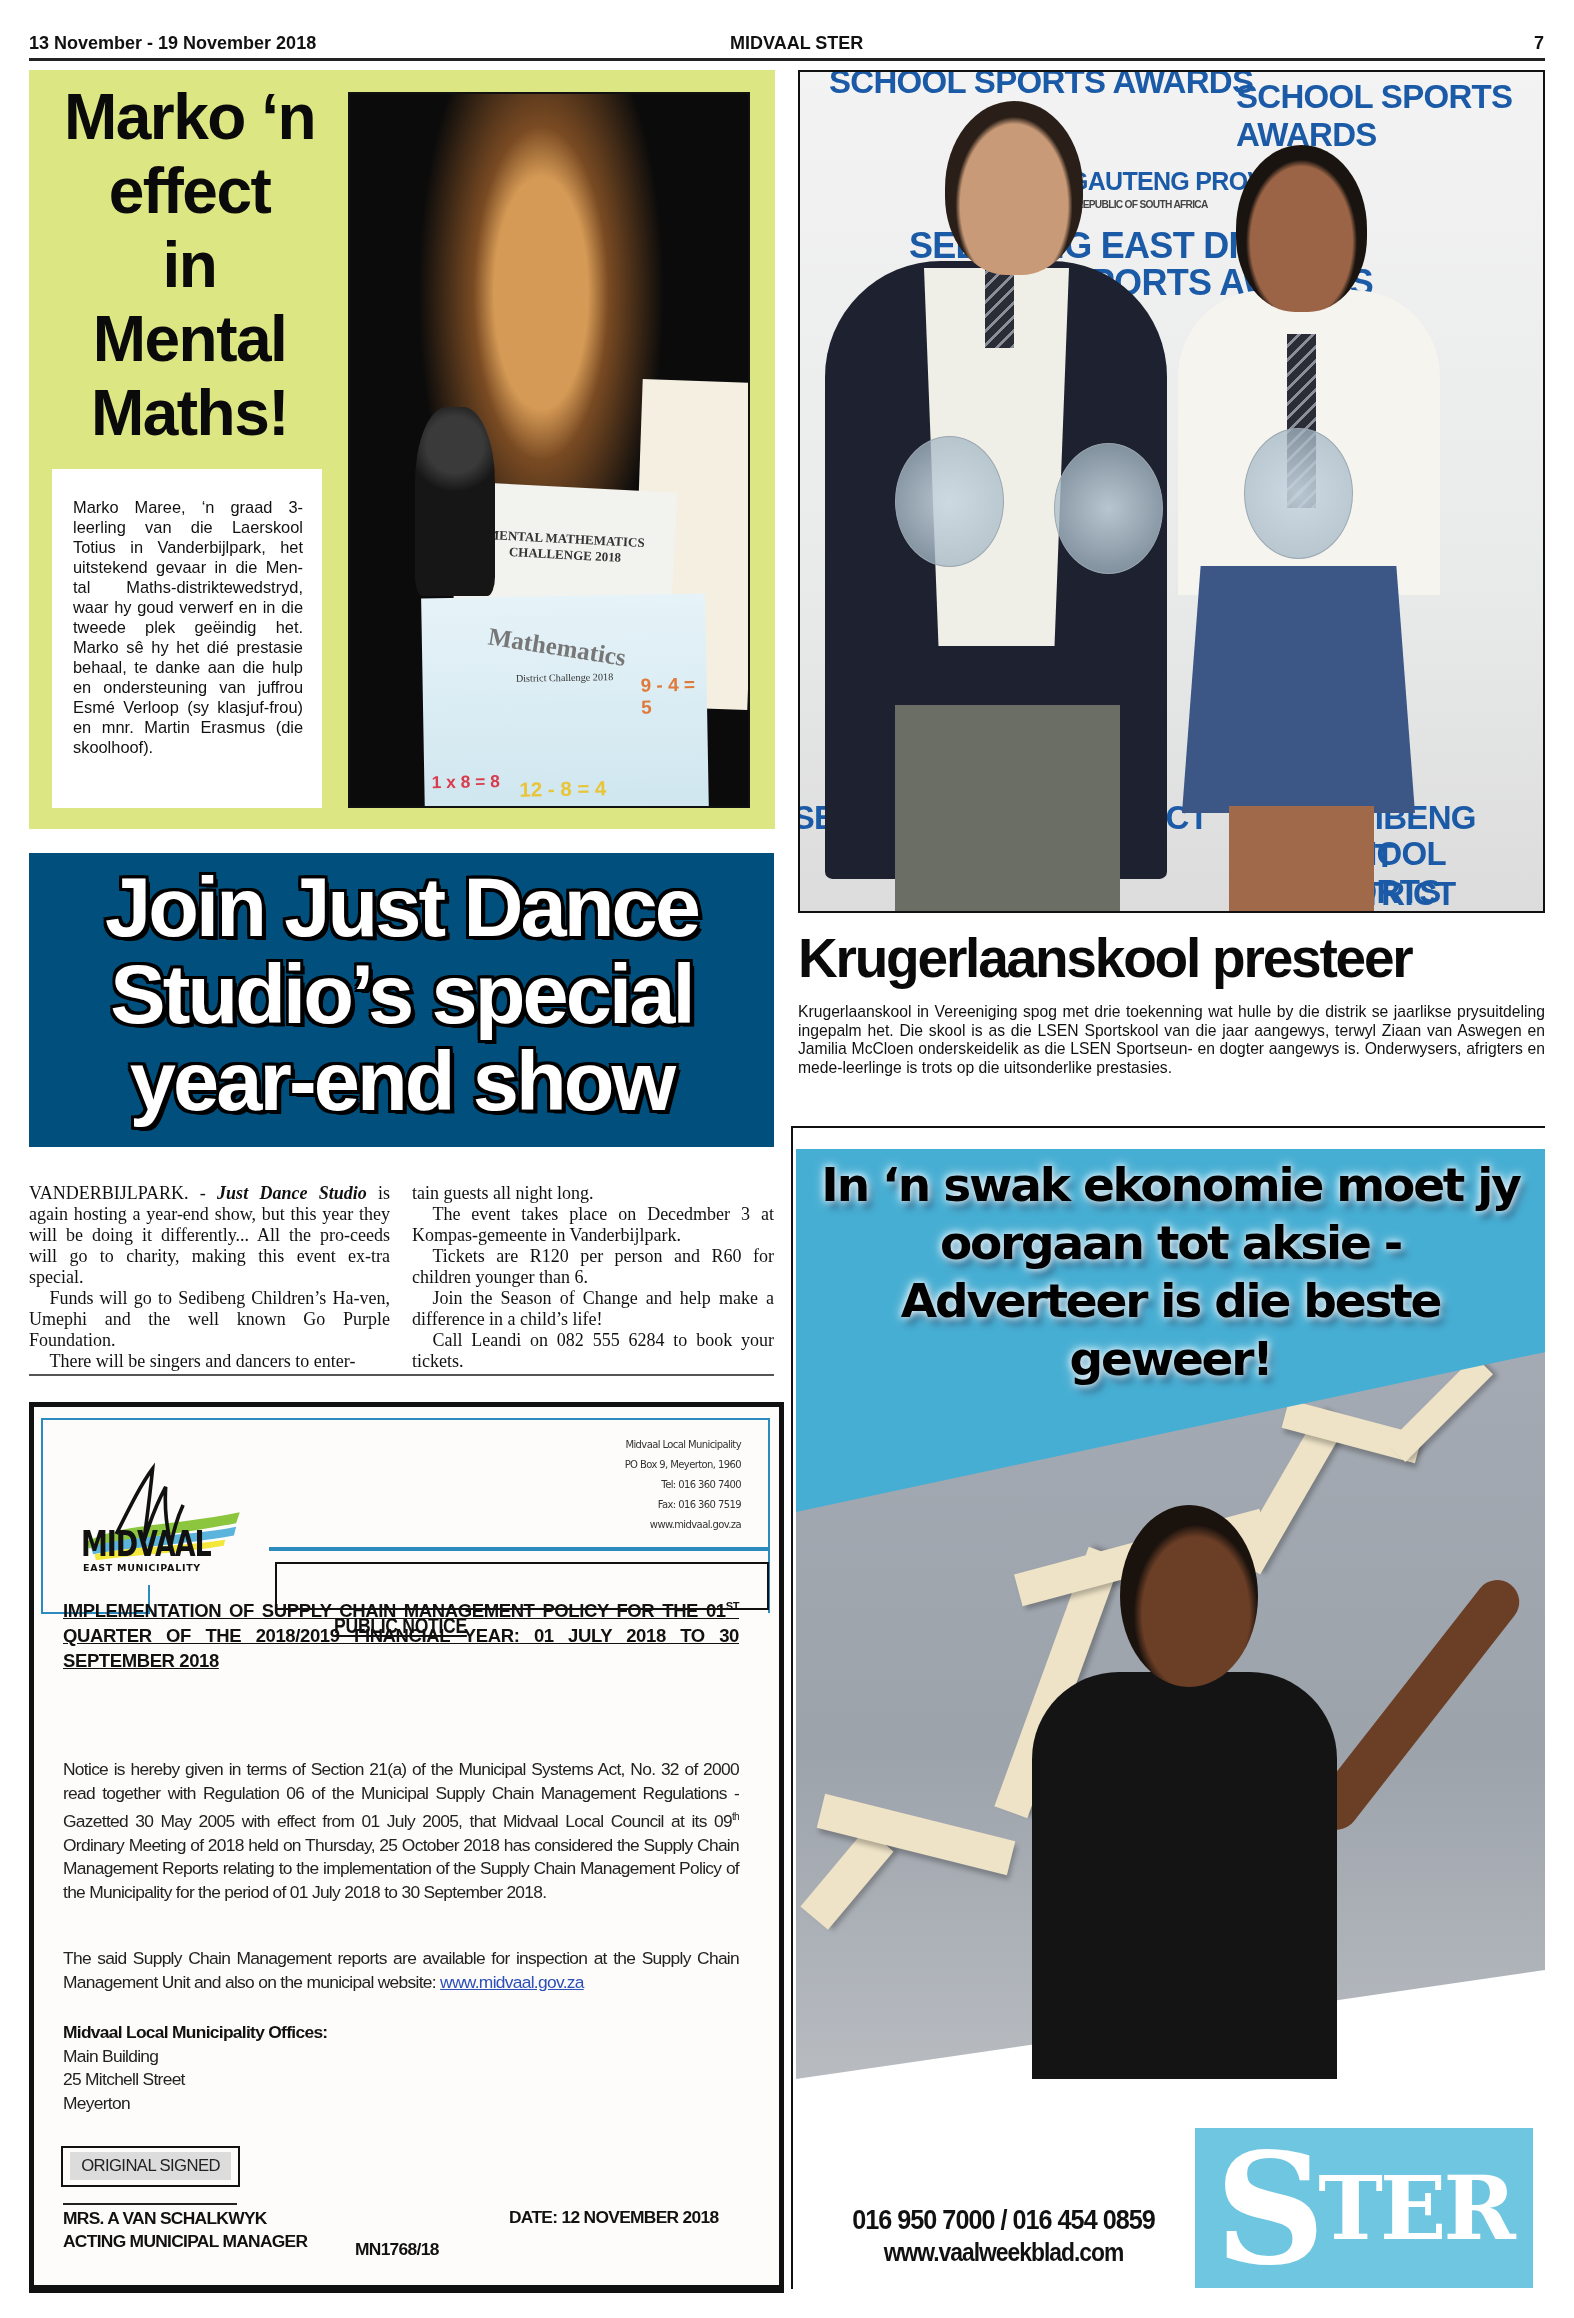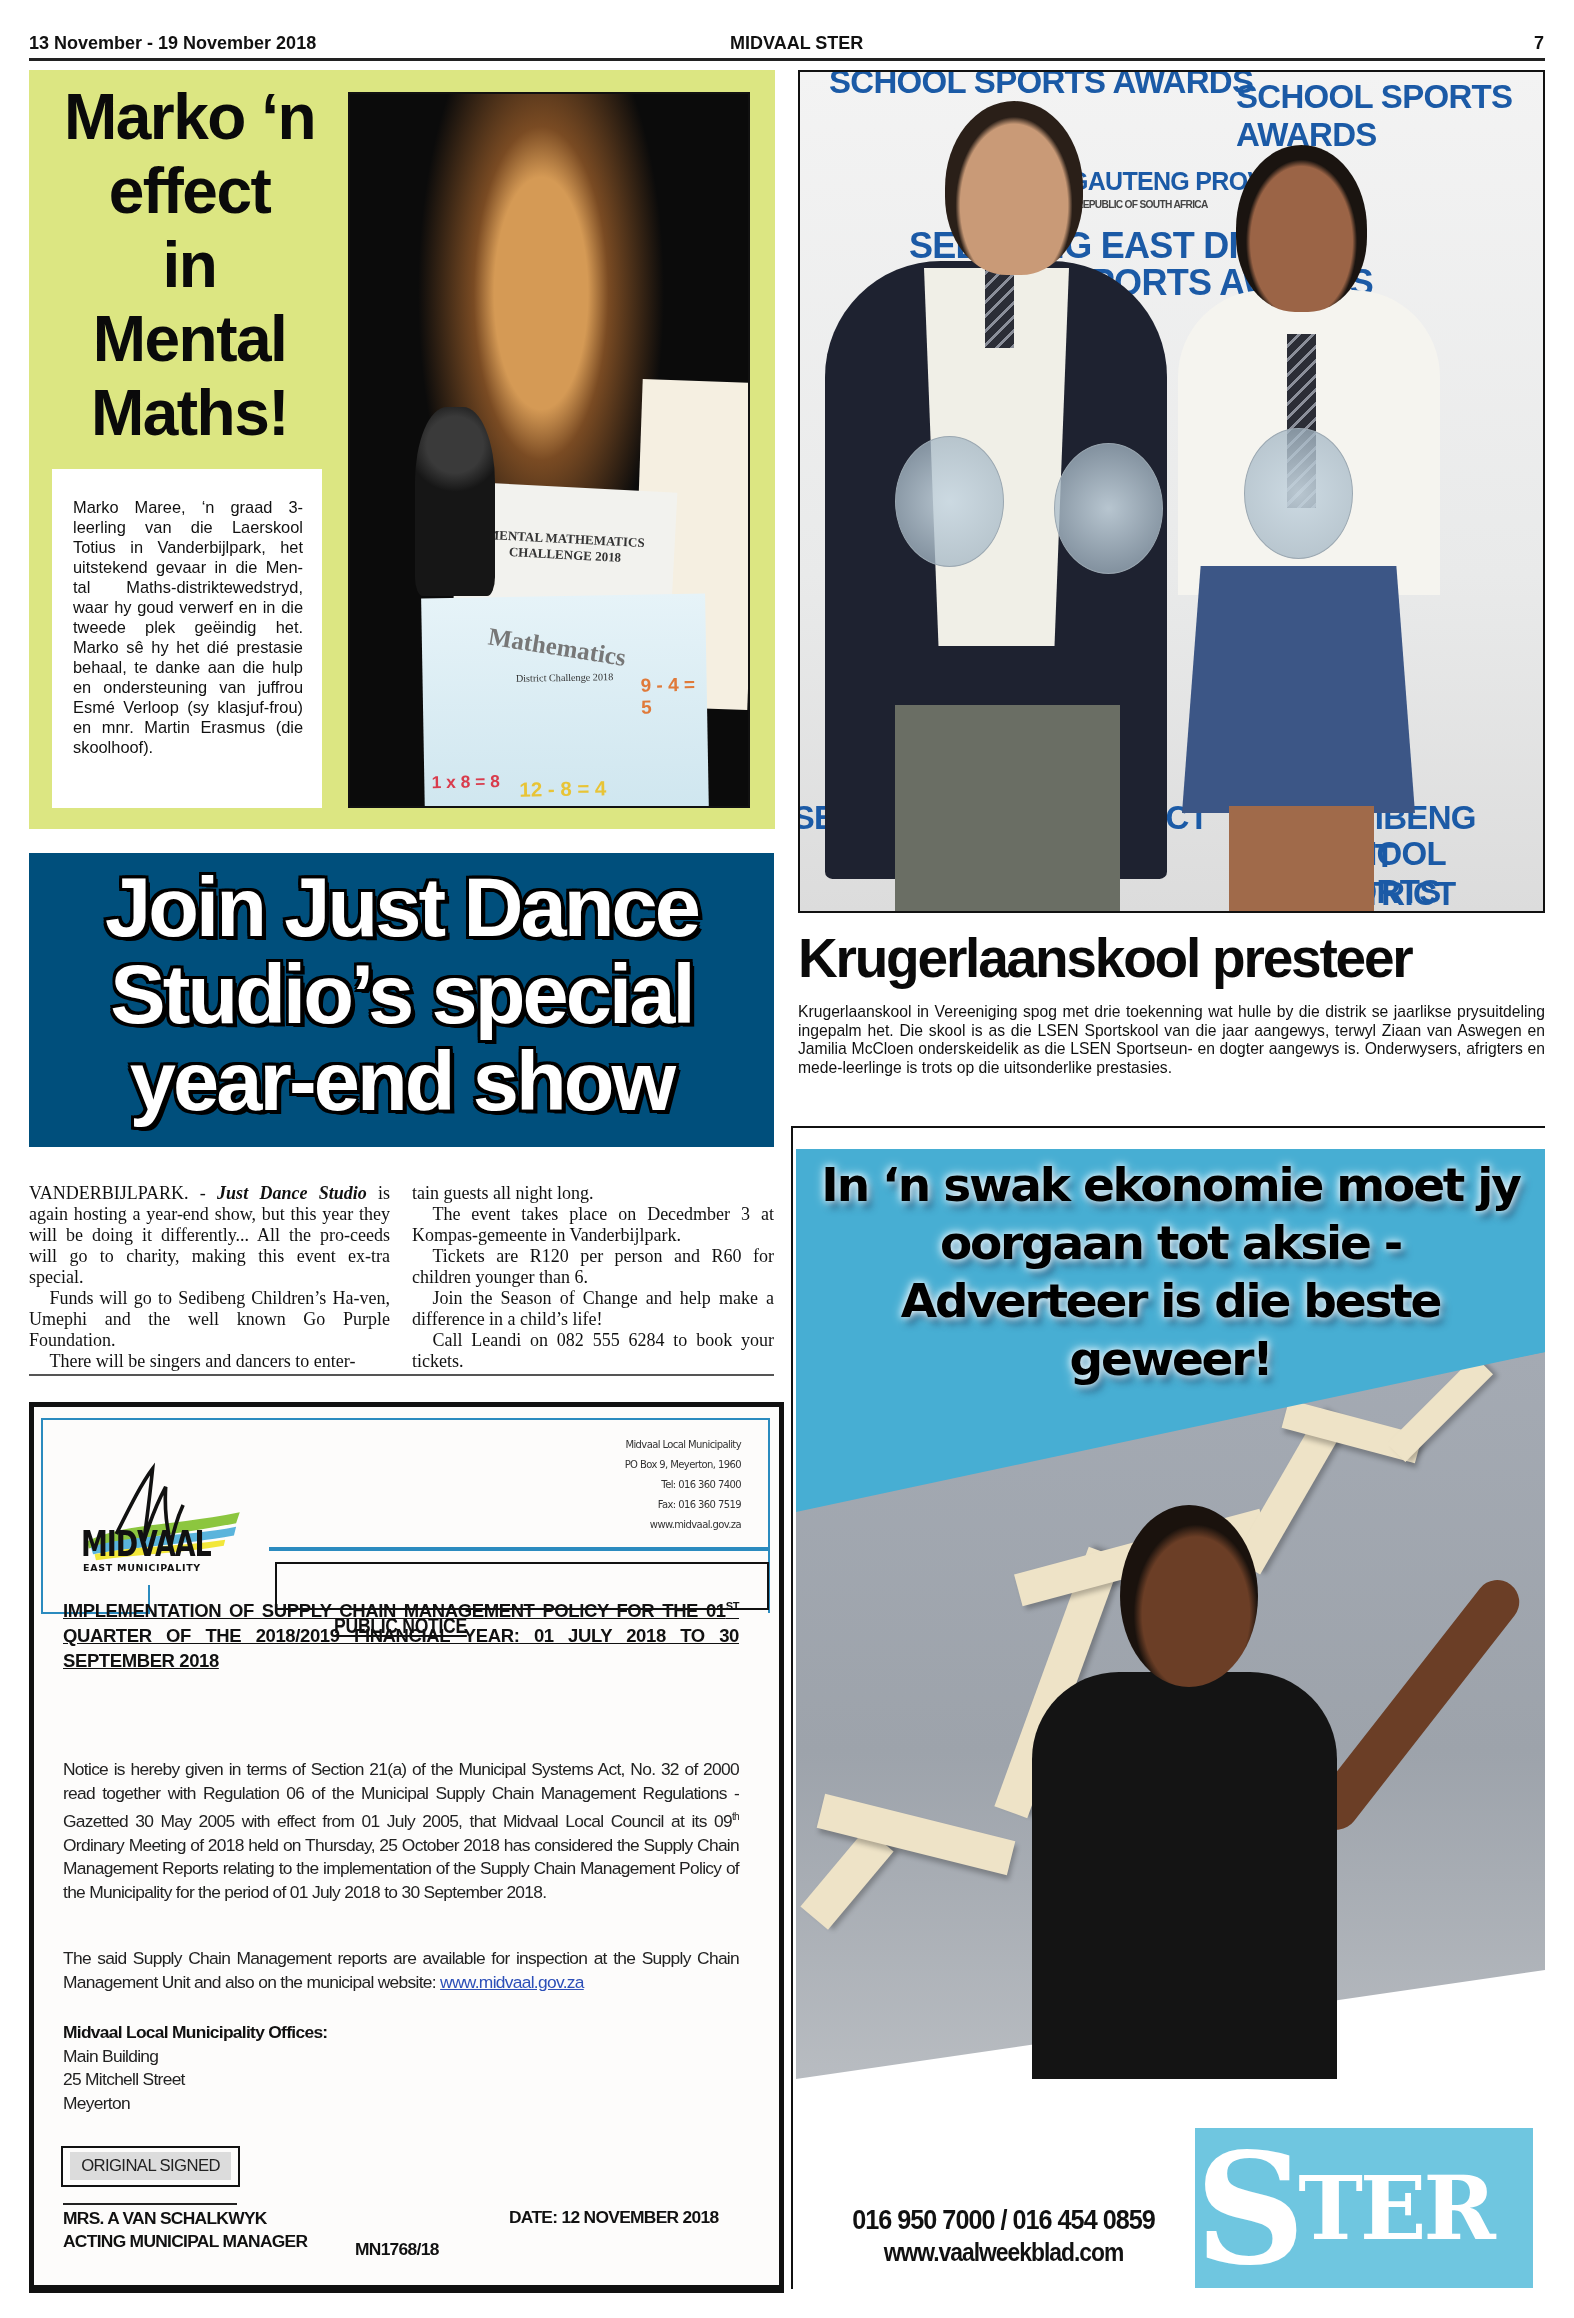--- a/index.html
+++ b/index.html
@@ -62,21 +62,21 @@
   .ad-photo { left: 796px; top: 1352px; width: 749px; height: 727px; background: linear-gradient(180deg, #a4aab3 0%, #9da3ab 55%, #b8bcc1 100%); clip-path: polygon(0 20%, 100% 0, 100% 85%, 0 100%); }
   .ad-bluecut { left: 796px; top: 1352px; width: 749px; height: 160px; background: #47aed3; clip-path: polygon(0 0, 100% 0, 100% 0, 0 100%); }
   .plank { position: absolute; background: #eee3c7; box-shadow: 2.9px 4.4px 5.8px rgba(0,0,0,0.25); }
   .woman-body { left: 1032px; top: 1672px; width: 305px; height: 407px; background: #141414; border-radius: 87px 87px 0 0; }
   .woman-head { left: 1120px; top: 1505px; width: 138px; height: 182px; background: radial-gradient(ellipse at 55% 60%, #6b3e26 0 50%, #1a120d 58%); border-radius: 50%; }
   .woman-arm { left: 1301px; top: 1520px; width: 44px; height: 305px; background: #6b3e26; transform: rotate(38deg); transform-origin: bottom center; border-radius: 22px; }
   .ad-white { left: 796px; top: 2079px; width: 749px; height: 209px; background: #fff; }
   .ad-phone { left: 807px; top: 2204px; width: 393px; text-align: center; font-weight: bold; font-size: 28px; letter-spacing: -1.1px; color: #111; transform: scaleX(0.9); transform-origin: center; }
   .ad-web { left: 807px; top: 2238px; width: 393px; text-align: center; font-weight: bold; font-size: 25.4px; letter-spacing: -1.1px; color: #111; transform: scaleX(0.9); transform-origin: center; }
   .ster-logo { left: 1195px; top: 2128px; width: 338px; height: 160px; background: #6fc6e0; }
-  .ster-text { left: 1195px; top: 2128px; width: 338px; height: 160px; color: #fff; font-family: "DejaVu Serif", serif; font-weight: bold; line-height: 160px; }
+  .ster-text { left: 1195px; top: 2128px; width: 338px; height: 160px; text-align: center; color: #fff; font-family: "DejaVu Serif", serif; font-weight: bold; line-height: 160px; }
   .ster-s { font-size: 153px; vertical-align: middle; letter-spacing: -7.3px; }
   .ster-rest { font-size: 87px; vertical-align: middle; letter-spacing: -2.9px; }
 
   
   .notice-frame { left: 29px; top: 1402px; width: 755px; height: 891px; border: 5.8px solid #111; border-bottom-width: 8.7px; background: #fdfcfb; }
   .lh-top { left: 41px; top: 1418px; width: 729px; height: 195px; border: 2.9px solid #2b8bbf; border-bottom: none; }
   .lh-blueline { left: 269px; top: 1547px; width: 500px; height: 3.6px; background: #2b8bbf; }
   .lh-blackbox { left: 275px; top: 1562px; width: 494px; height: 48px; border: 2.2px solid #111; border-bottom: 2.2px solid #111; }
   .lh-leftstub { left: 41px; top: 1585px; width: 109px; height: 29px; border-left: 2.9px solid #2b8bbf; border-bottom: 2.9px solid #2b8bbf; border-right: 2.9px solid #2b8bbf; }
   .lh-contact { left: 465px; top: 1435px; width: 276px; text-align: right; font-family: "DejaVu Sans", sans-serif; font-size: 10px; line-height: 20px; color: #333; letter-spacing: -0.6px; }

